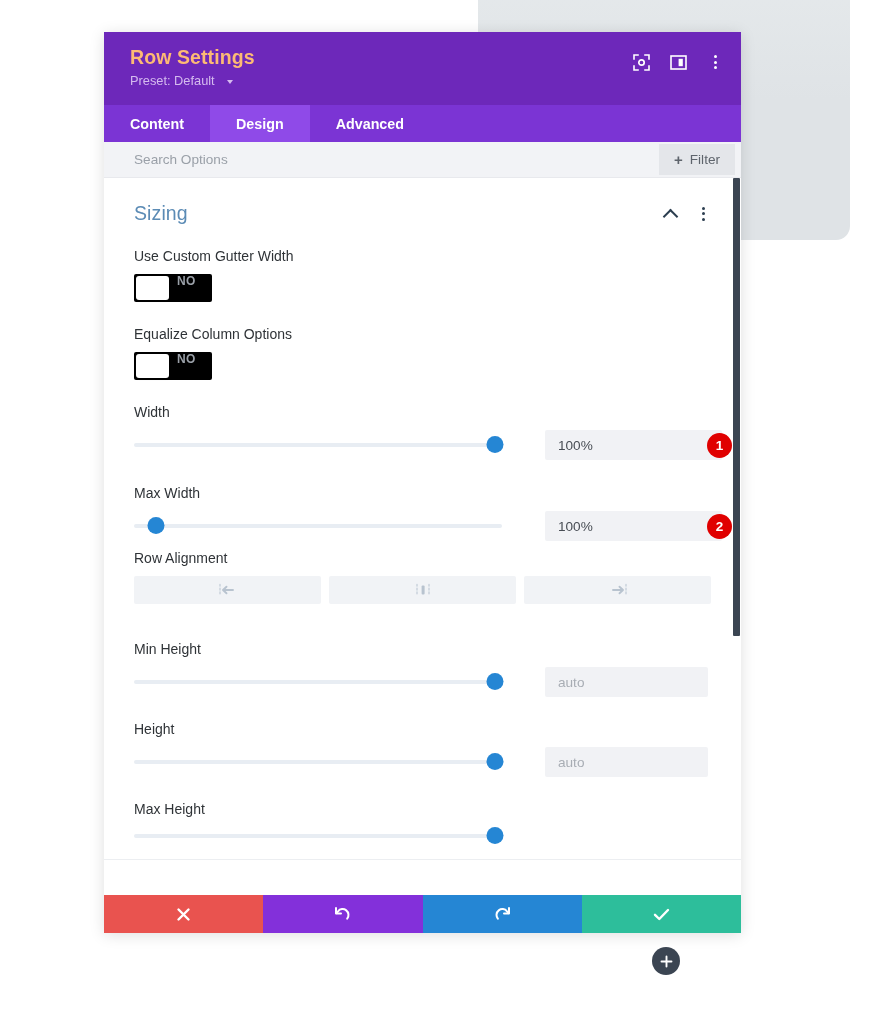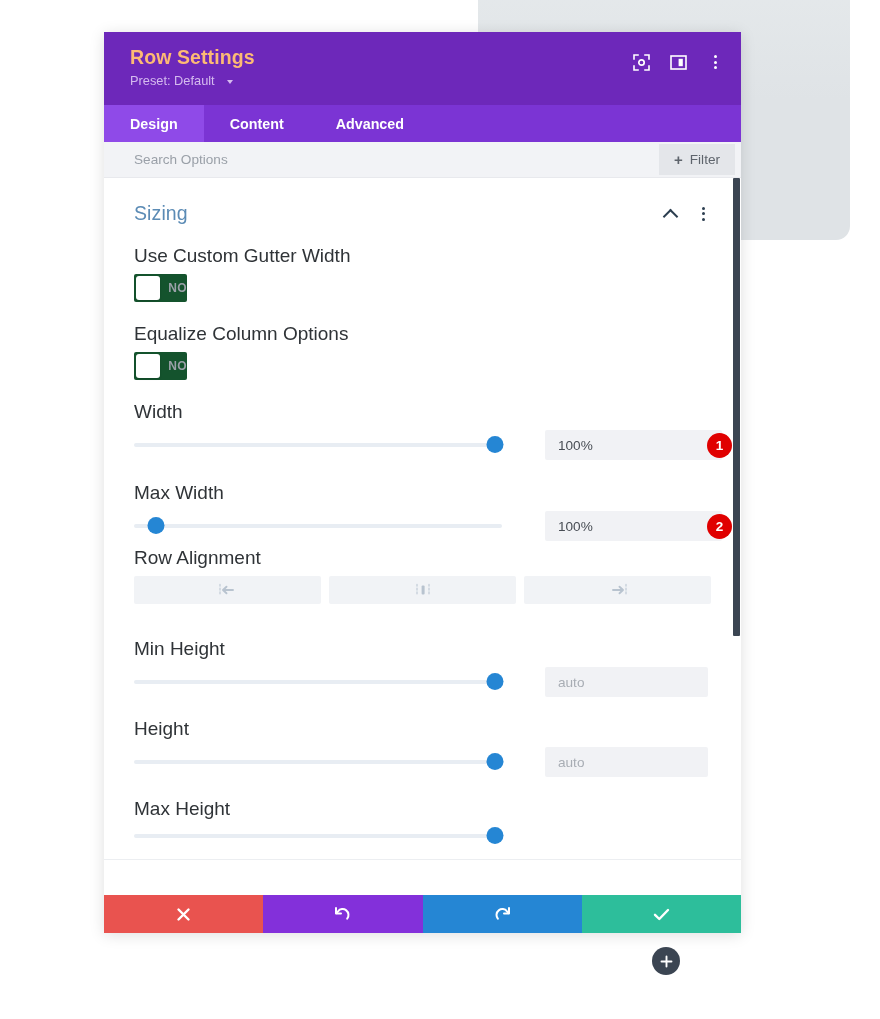--- a/index.html
+++ b/index.html
@@ -204,32 +204,32 @@
     width: 9px; height: 9px;
     border-left: 2px solid #2c3e50;
     border-top: 2px solid #2c3e50;
     transform: rotate(45deg);
   }
   .dots-vert.dark i { background: #2c3e50; }
 
   
   .field { margin-bottom: 21px; }
   .field-label {
-    font-size: 19px;
+    font-size: 14px;
     color: #2f3337;
     margin-bottom: 9px;
     line-height: 18px;
   }
 
   
   .toggle {
-    display: inline-flex; align-items: center;
-    background: #14532d;
+    display: inline-flex; align-items: flex-start;
+    background: #000000;
     height: 28px;
-    width: 53px;
+    width: 78px;
     border-radius: 2px;
     cursor: pointer;
   }
   .toggle-knob {
     width: 33px; height: 24px;
     margin: 2px 0 2px 2px;
     background: #ffffff;
     border-radius: 3px;
     box-shadow: 0 1px 2px rgba(0,0,0,0.15);
   }
@@ -381,22 +381,22 @@
         </span>
         <span class="dots-vert">
           <i></i>
             <i></i>
             <i></i>
         </span>
       </div>
     </div>
 
     <div class="tabs">
+      <div class="tab">Content</div>
       <div class="tab active">Design</div>
-      <div class="tab">Content</div>
       <div class="tab">Advanced</div>
     </div>
 
     <div class="search-row">
       <input class="search-input" type="text" placeholder="Search Options" style="">
       <button class="filter-btn">
         <span class="plus-glyph">+</span>
         <span>Filter</span>
       </button>
     </div>

